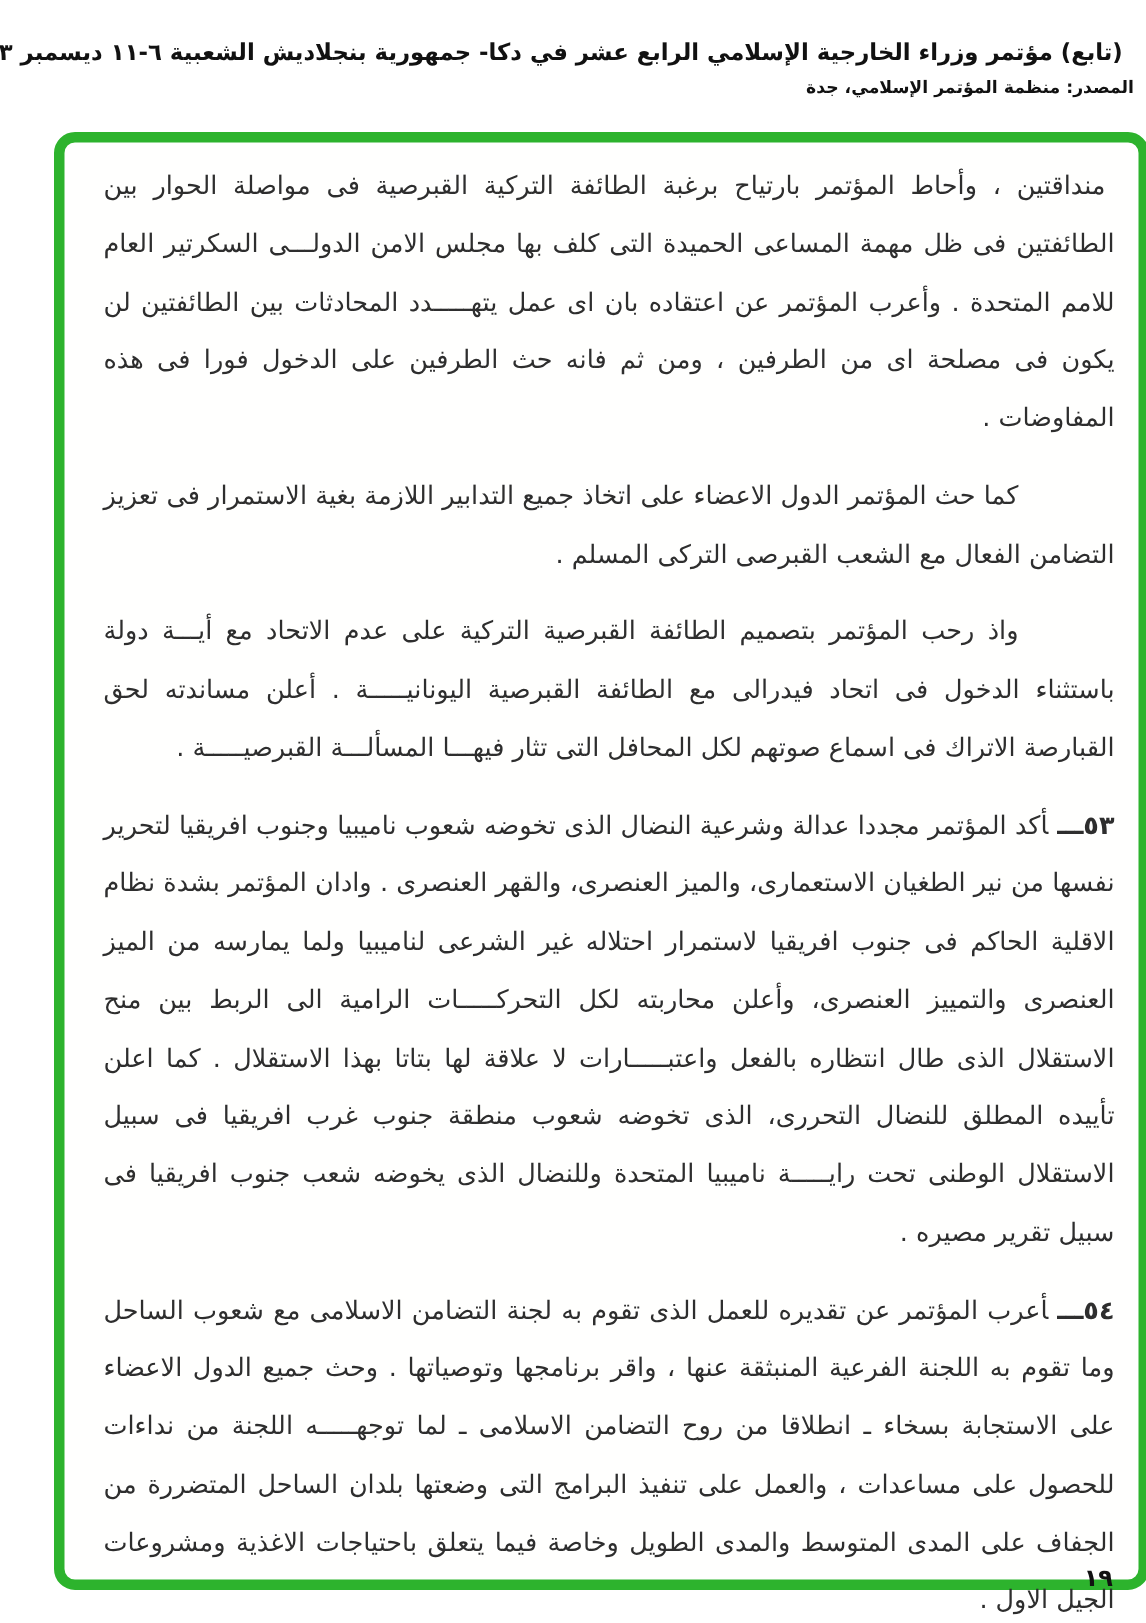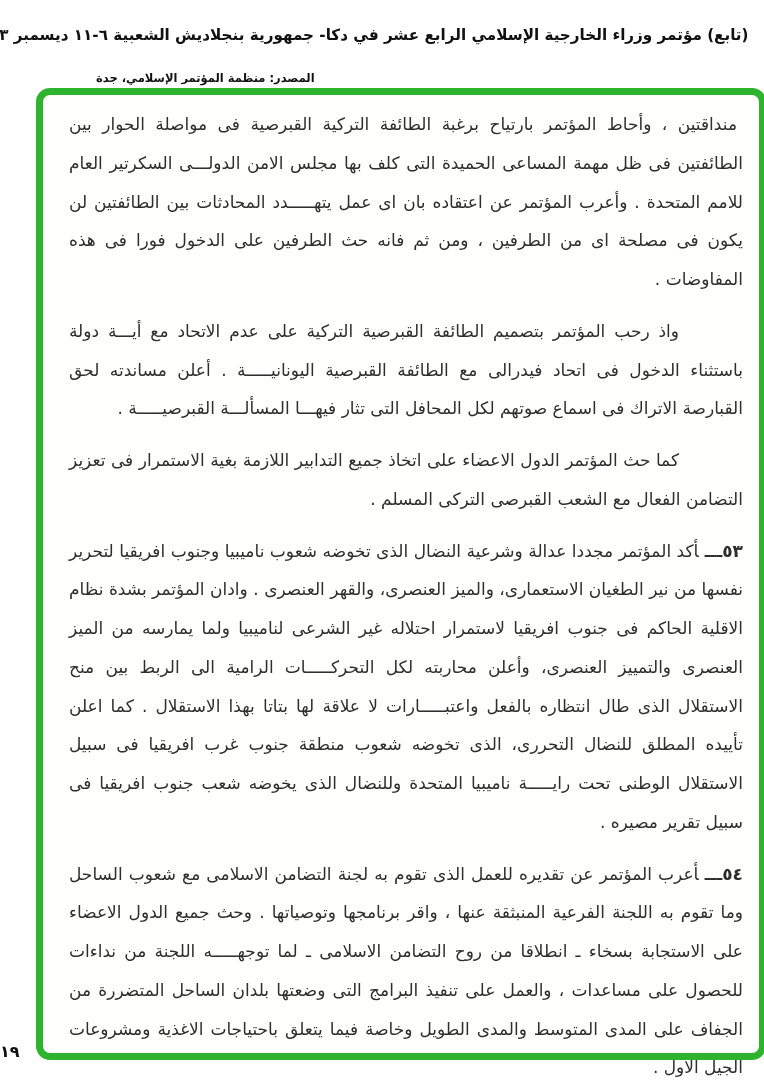--- a/index.html
+++ b/index.html
@@ -24,26 +24,26 @@
     font-size:15.5px;
     font-weight:bold;
     color:#111;
     letter-spacing:0;
     line-height:1.5;
     white-space:nowrap;
     transform:scaleX(0.98);
   }
   .header-source{
     direction:rtl;
-    text-align:left;
+    text-align:right;
     padding-left:88px;
     font-size:11.5px;
     font-weight:bold;
     color:#111;
-    margin-top:24px;
+    margin-top:4px;
   }
   .header-source span{display:inline-block;}
   
   .green-box{
     position:absolute;
     left:36px; top:88px;
     width:674px; height:938px;
     border:7px solid var(--green,#2db32d);
     border-radius:14px;
     background:#fffffe;
@@ -65,21 +65,21 @@
   .para .pnum{
     font-weight:bold;
     letter-spacing:1px;
     padding-left:6px;
   }
   
   .page-number{
     position:absolute;
     left:0; right:22px;
     top:1042px;
-    text-align:left;
+    text-align:right;
     font-size:16px;
     font-weight:bold;
     color:#111;
   }
 </style>
 </head>
 <body>
 
 <div class="page">
 
@@ -88,23 +88,23 @@
     <div class="header-source">
       <span>المصدر: منظمة المؤتمر الإسلامي، جدة</span>
     </div>
   </div>
 
   <div class="green-box">
     <div class="body-text">
 
       <p class="para"><span class="pnum"></span><span>منداقتين ، وأحاط المؤتمر بارتياح برغبة الطائفة التركية القبرصية فى مواصلة الحوار بين الطائفتين فى ظل مهمة المساعى الحميدة التى كلف بها مجلس الامن الدولـــى السكرتير العام للامم المتحدة . وأعرب المؤتمر عن اعتقاده بان اى عمل يتهـــــدد المحادثات بين الطائفتين لن يكون فى مصلحة اى من الطرفين ، ومن ثم فانه حث الطرفين على الدخول فورا فى هذه المفاوضات .</span></p>
 
+      <p class="para indent"><span class="pnum"></span><span>كما حث المؤتمر الدول الاعضاء على اتخاذ جميع التدابير اللازمة بغية الاستمرار فى تعزيز التضامن الفعال مع الشعب القبرصى التركى المسلم .</span></p>
+
       <p class="para indent"><span class="pnum"></span><span>واذ رحب المؤتمر بتصميم الطائفة القبرصية التركية على عدم الاتحاد مع أيـــة دولة باستثناء الدخول فى اتحاد فيدرالى مع الطائفة القبرصية اليونانيـــــة . أعلن مساندته لحق القبارصة الاتراك فى اسماع صوتهم لكل المحافل التى تثار فيهـــا المسألـــة القبرصيـــــة .</span></p>
-
-      <p class="para indent"><span class="pnum"></span><span>كما حث المؤتمر الدول الاعضاء على اتخاذ جميع التدابير اللازمة بغية الاستمرار فى تعزيز التضامن الفعال مع الشعب القبرصى التركى المسلم .</span></p>
 
       <p class="para"><span class="pnum">٥٣ـــ</span><span>أكد المؤتمر مجددا عدالة وشرعية النضال الذى تخوضه شعوب ناميبيا وجنوب افريقيا لتحرير نفسها من نير الطغيان الاستعمارى، والميز العنصرى، والقهر العنصرى . وادان المؤتمر بشدة نظام الاقلية الحاكم فى جنوب افريقيا لاستمرار احتلاله غير الشرعى لناميبيا ولما يمارسه من الميز العنصرى والتمييز العنصرى، وأعلن محاربته لكل التحركـــــات الرامية الى الربط بين منح الاستقلال الذى طال انتظاره بالفعل واعتبـــــارات لا علاقة لها بتاتا بهذا الاستقلال . كما اعلن تأييده المطلق للنضال التحررى، الذى تخوضه شعوب منطقة جنوب غرب افريقيا فى سبيل الاستقلال الوطنى تحت رايـــــة ناميبيا المتحدة وللنضال الذى يخوضه شعب جنوب افريقيا فى سبيل تقرير مصيره .</span></p>
 
       <p class="para"><span class="pnum">٥٤ـــ</span><span>أعرب المؤتمر عن تقديره للعمل الذى تقوم به لجنة التضامن الاسلامى مع شعوب الساحل وما تقوم به اللجنة الفرعية المنبثقة عنها ، واقر برنامجها وتوصياتها . وحث جميع الدول الاعضاء على الاستجابة بسخاء ـ انطلاقا من روح التضامن الاسلامى ـ لما توجهـــــه اللجنة من نداءات للحصول على مساعدات ، والعمل على تنفيذ البرامج التى وضعتها بلدان الساحل المتضررة من الجفاف على المدى المتوسط والمدى الطويل وخاصة فيما يتعلق باحتياجات الاغذية ومشروعات الجيل الاول .</span></p>
 
     </div>
   </div>
 
   <div class="page-number">١٩</div>
 

